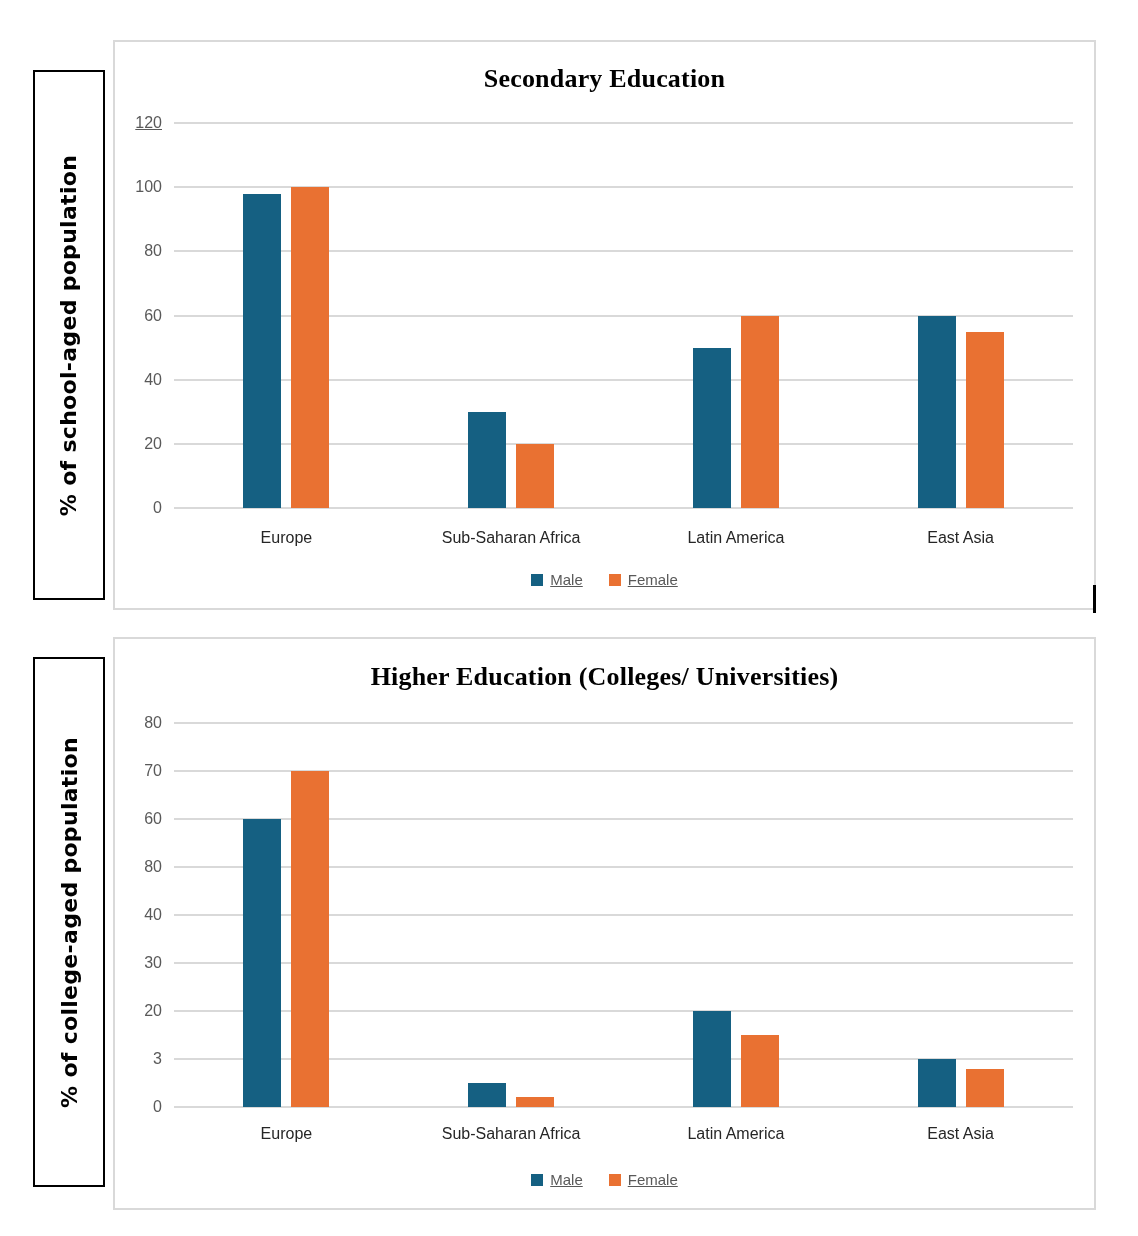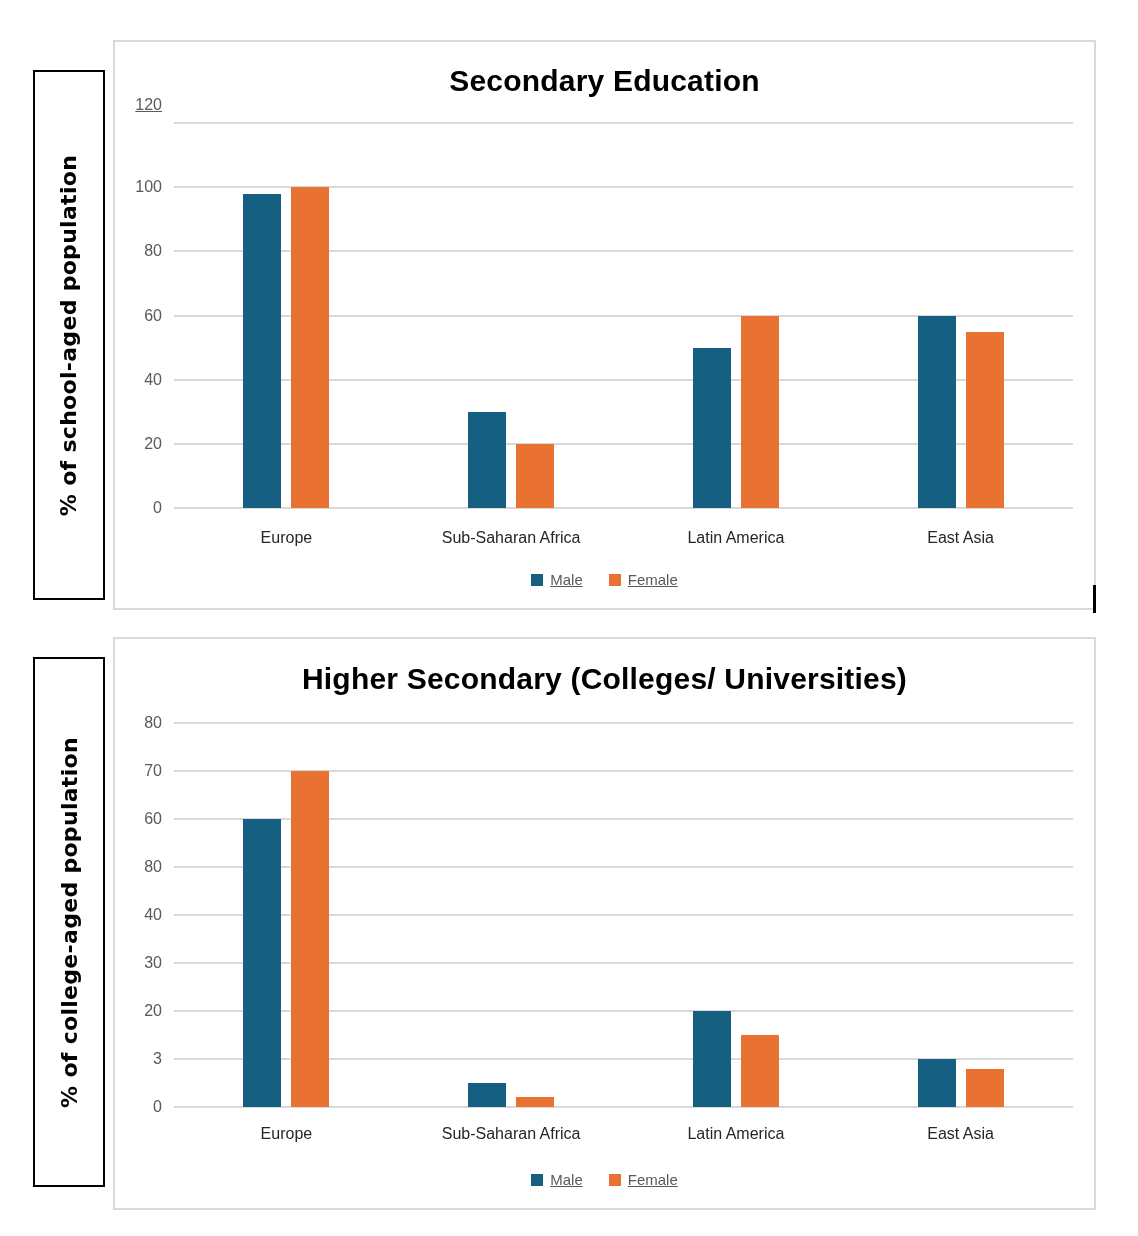--- a/index.html
+++ b/index.html
@@ -9,23 +9,23 @@
     font-family:"Liberation Sans", sans-serif;
   }
   .canvas { position:absolute; inset:0; }
 
   .chart-frame {
     position:absolute; background:#fff;
     border:2px solid var(--border-color,#D9D9D9);
   }
   .chart-title {
     position:absolute; left:0; right:0; text-align:center;
-    font-weight:bold; font-size:30px; letter-spacing:0.2px;
+    font-weight:bold; font-size:26px; letter-spacing:0.2px;
     color:var(--title-color,#000);
-    font-family:Liberation Sans, sans-serif;
+    font-family:Liberation Serif, serif;
   }
   .plot { position:absolute; }
   .gridline {
     position:absolute; left:0; right:0; height:2px;
     background:var(--grid-color,#D9D9D9);
   }
   .tick-label {
     position:absolute; text-align:right; font-size:16px;
     color:var(--tick-color,#595959); line-height:16px;
   }
@@ -88,21 +88,21 @@
         <div class="bar" style="left: 743.625px; width: 38px; height: 192.5px; background: rgb(21, 96, 130);"></div>
         <div class="bar" style="left: 791.625px; width: 38px; height: 176.458px; background: rgb(233, 113, 50);"></div>
       </div>
     <div id="ticks-0">
         <div class="tick-label" style="left: 13px; width: 34px; top: 458px;">0</div>
         <div class="tick-label" style="left: 13px; width: 34px; top: 393.833px;">20</div>
         <div class="tick-label" style="left: 13px; width: 34px; top: 329.667px;">40</div>
         <div class="tick-label" style="left: 13px; width: 34px; top: 265.5px;">60</div>
         <div class="tick-label" style="left: 13px; width: 34px; top: 201.333px;">80</div>
         <div class="tick-label" style="left: 13px; width: 34px; top: 137.167px;">100</div>
-        <div class="tick-label" style="left: 13px; width: 34px; top: 55px; text-decoration: underline;">120</div>
+        <div class="tick-label" style="left: 13px; width: 34px; top: 73px; text-decoration: underline;">120</div>
       </div>
     <div id="xlabels-0">
         <div class="xlabel" style="left: 59px; width: 224.75px; top: 486px;">Europe</div>
         <div class="xlabel" style="left: 283.75px; width: 224.75px; top: 486px;">Sub-Saharan Africa</div>
         <div class="xlabel" style="left: 508.5px; width: 224.75px; top: 486px;">Latin America</div>
         <div class="xlabel" style="left: 733.25px; width: 224.75px; top: 486px;">East Asia</div>
       </div>
     <div class="legend" id="legend-0" style="top:529px;">
         <span class="legend-item">
           <span class="legend-swatch" style="background: rgb(21, 96, 130);"></span>
@@ -111,21 +111,21 @@
         <span class="legend-item">
           <span class="legend-swatch" style="background: rgb(233, 113, 50);"></span>
           <span class="legend-label">Female</span>
         </span>
       </div>
   </section>
 
   <div class="cursor-mark" style="left:1093px; top:585px;"></div>
 
   <section class="chart-frame" style="left:113px; top:637px; width:983px; height:573px;">
-    <div class="chart-title" style="top:23px;">Higher Secondary (Colleges/ Universities)</div>
+    <div class="chart-title" style="top:23px;">Higher Education (Colleges/ Universities)</div>
     <div class="plot" id="plot-1" style="left:59px; top:84px; width:899px; height:384px;">
         <div class="gridline" style="top: 383px;"></div>
         <div class="gridline" style="top: 335px;"></div>
         <div class="gridline" style="top: 287px;"></div>
         <div class="gridline" style="top: 239px;"></div>
         <div class="gridline" style="top: 191px;"></div>
         <div class="gridline" style="top: 143px;"></div>
         <div class="gridline" style="top: 95px;"></div>
         <div class="gridline" style="top: 47px;"></div>
         <div class="gridline" style="top: -1px;"></div>

